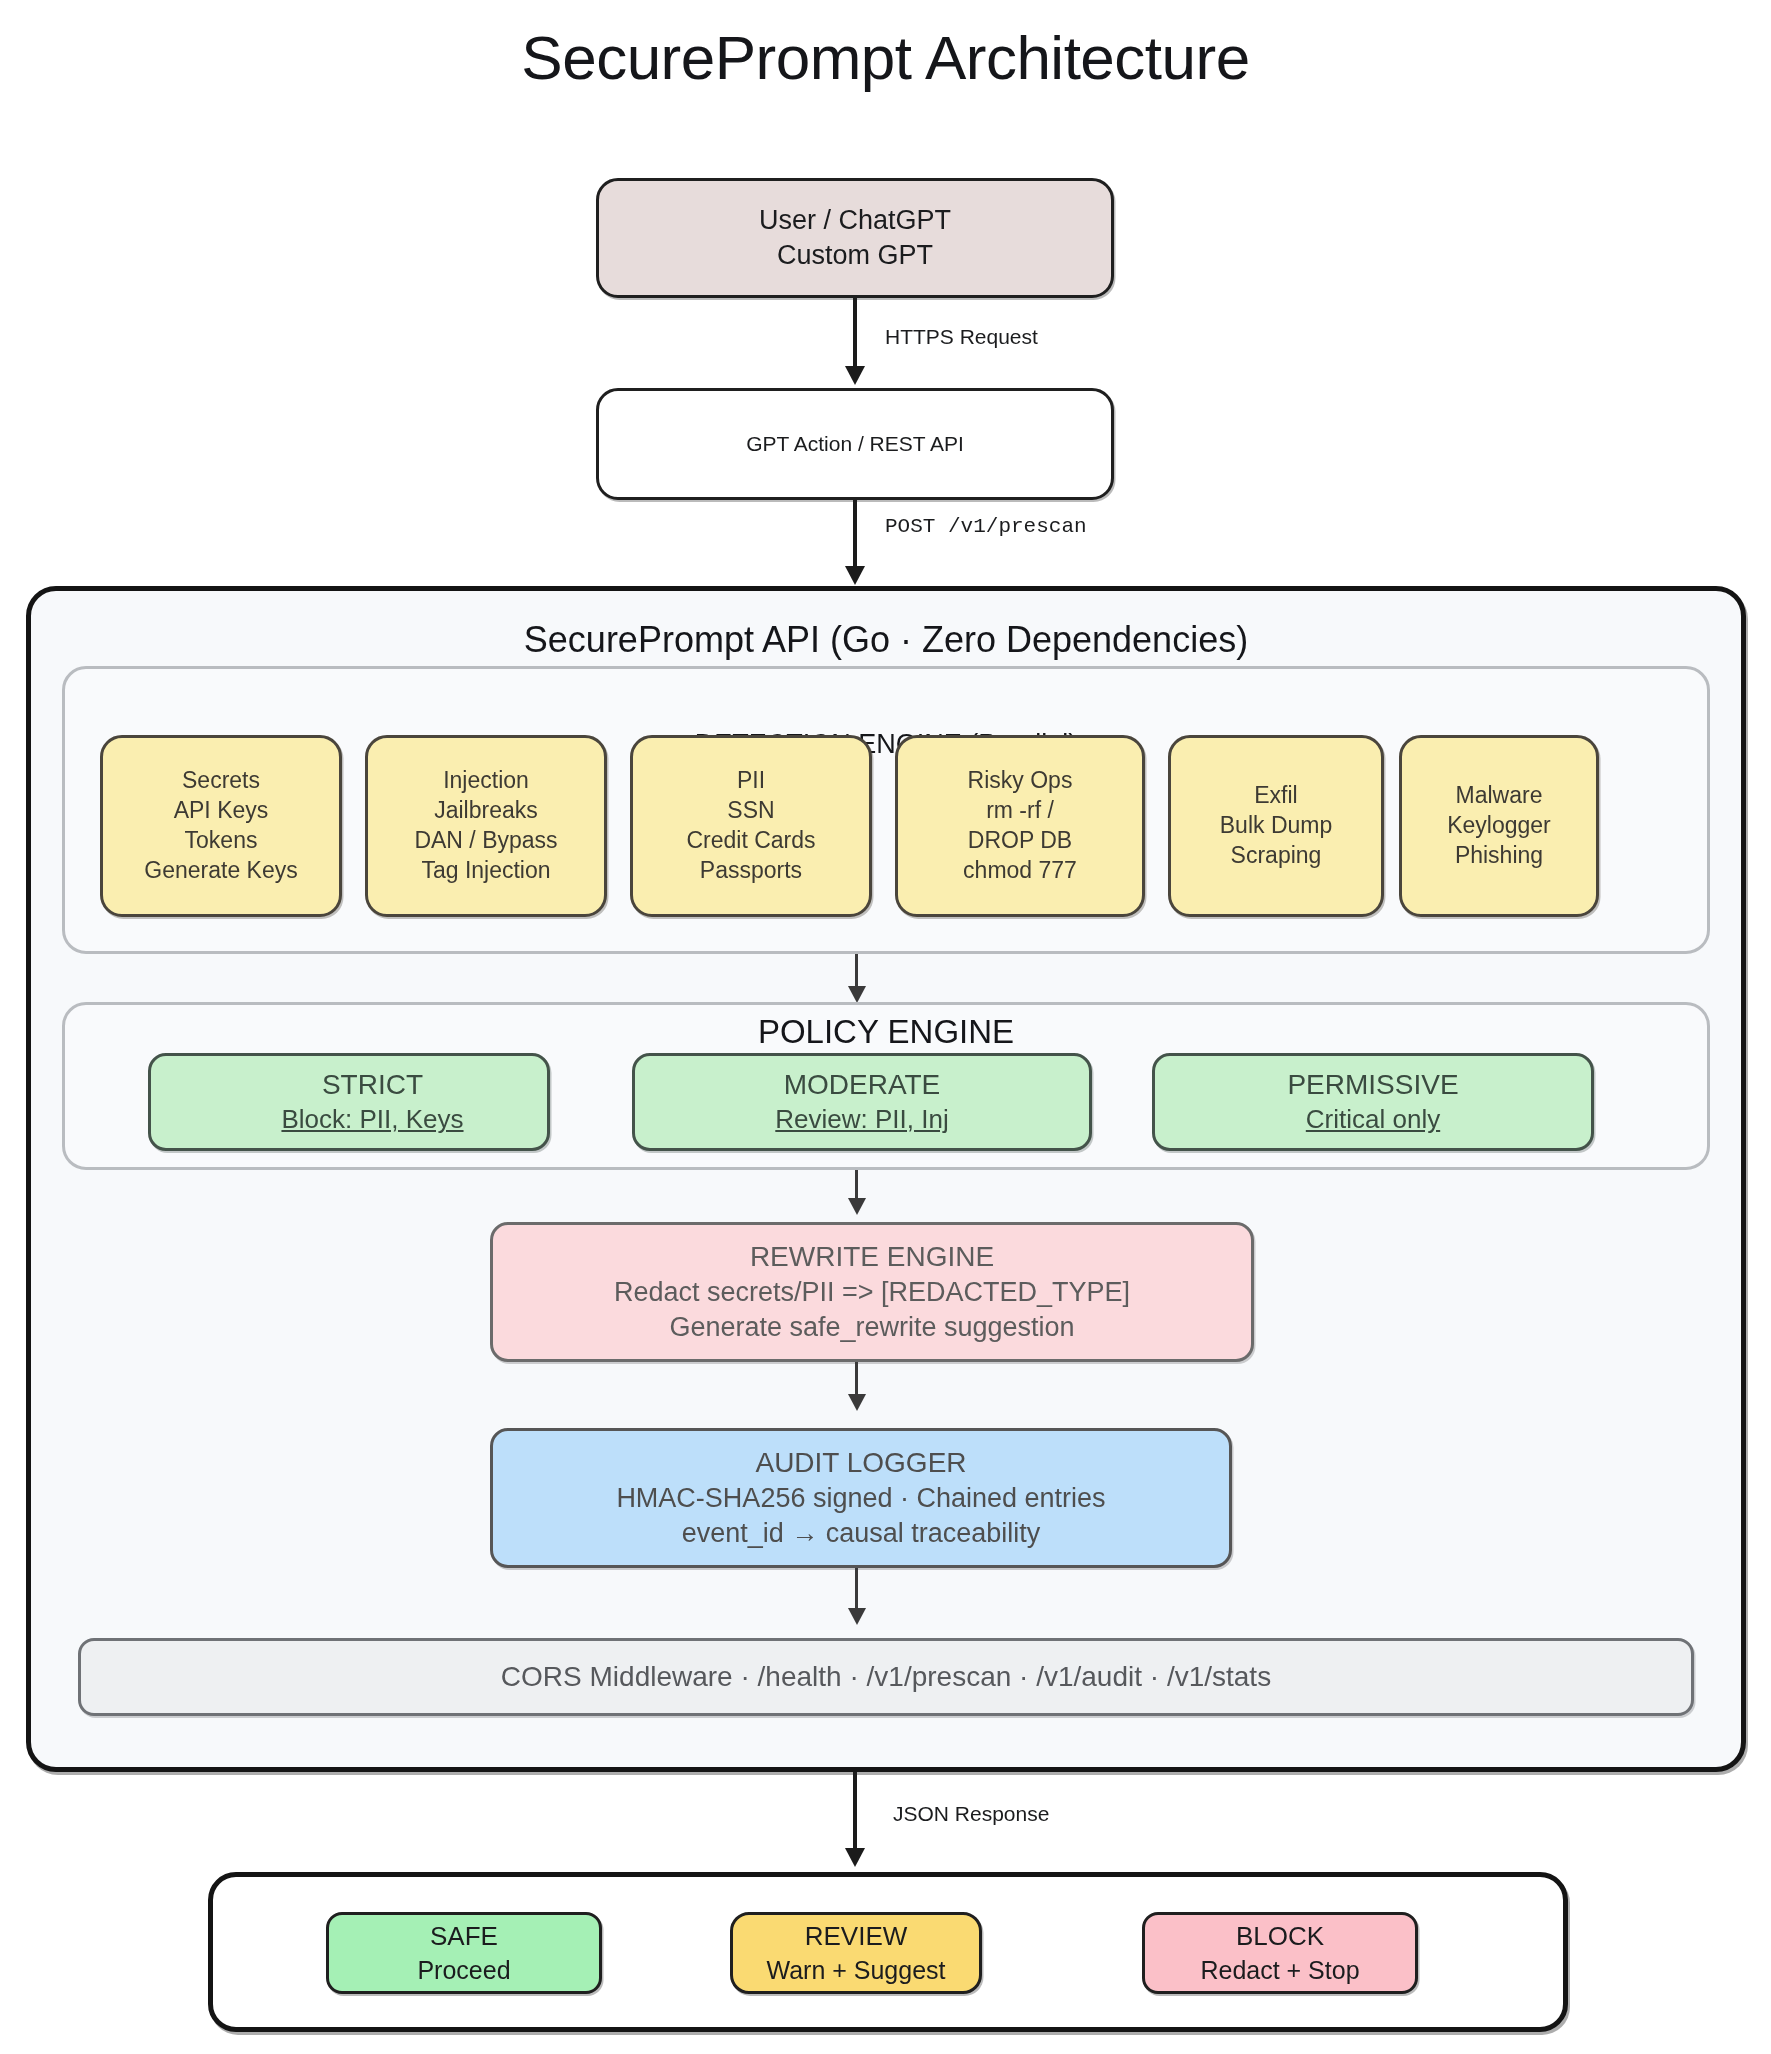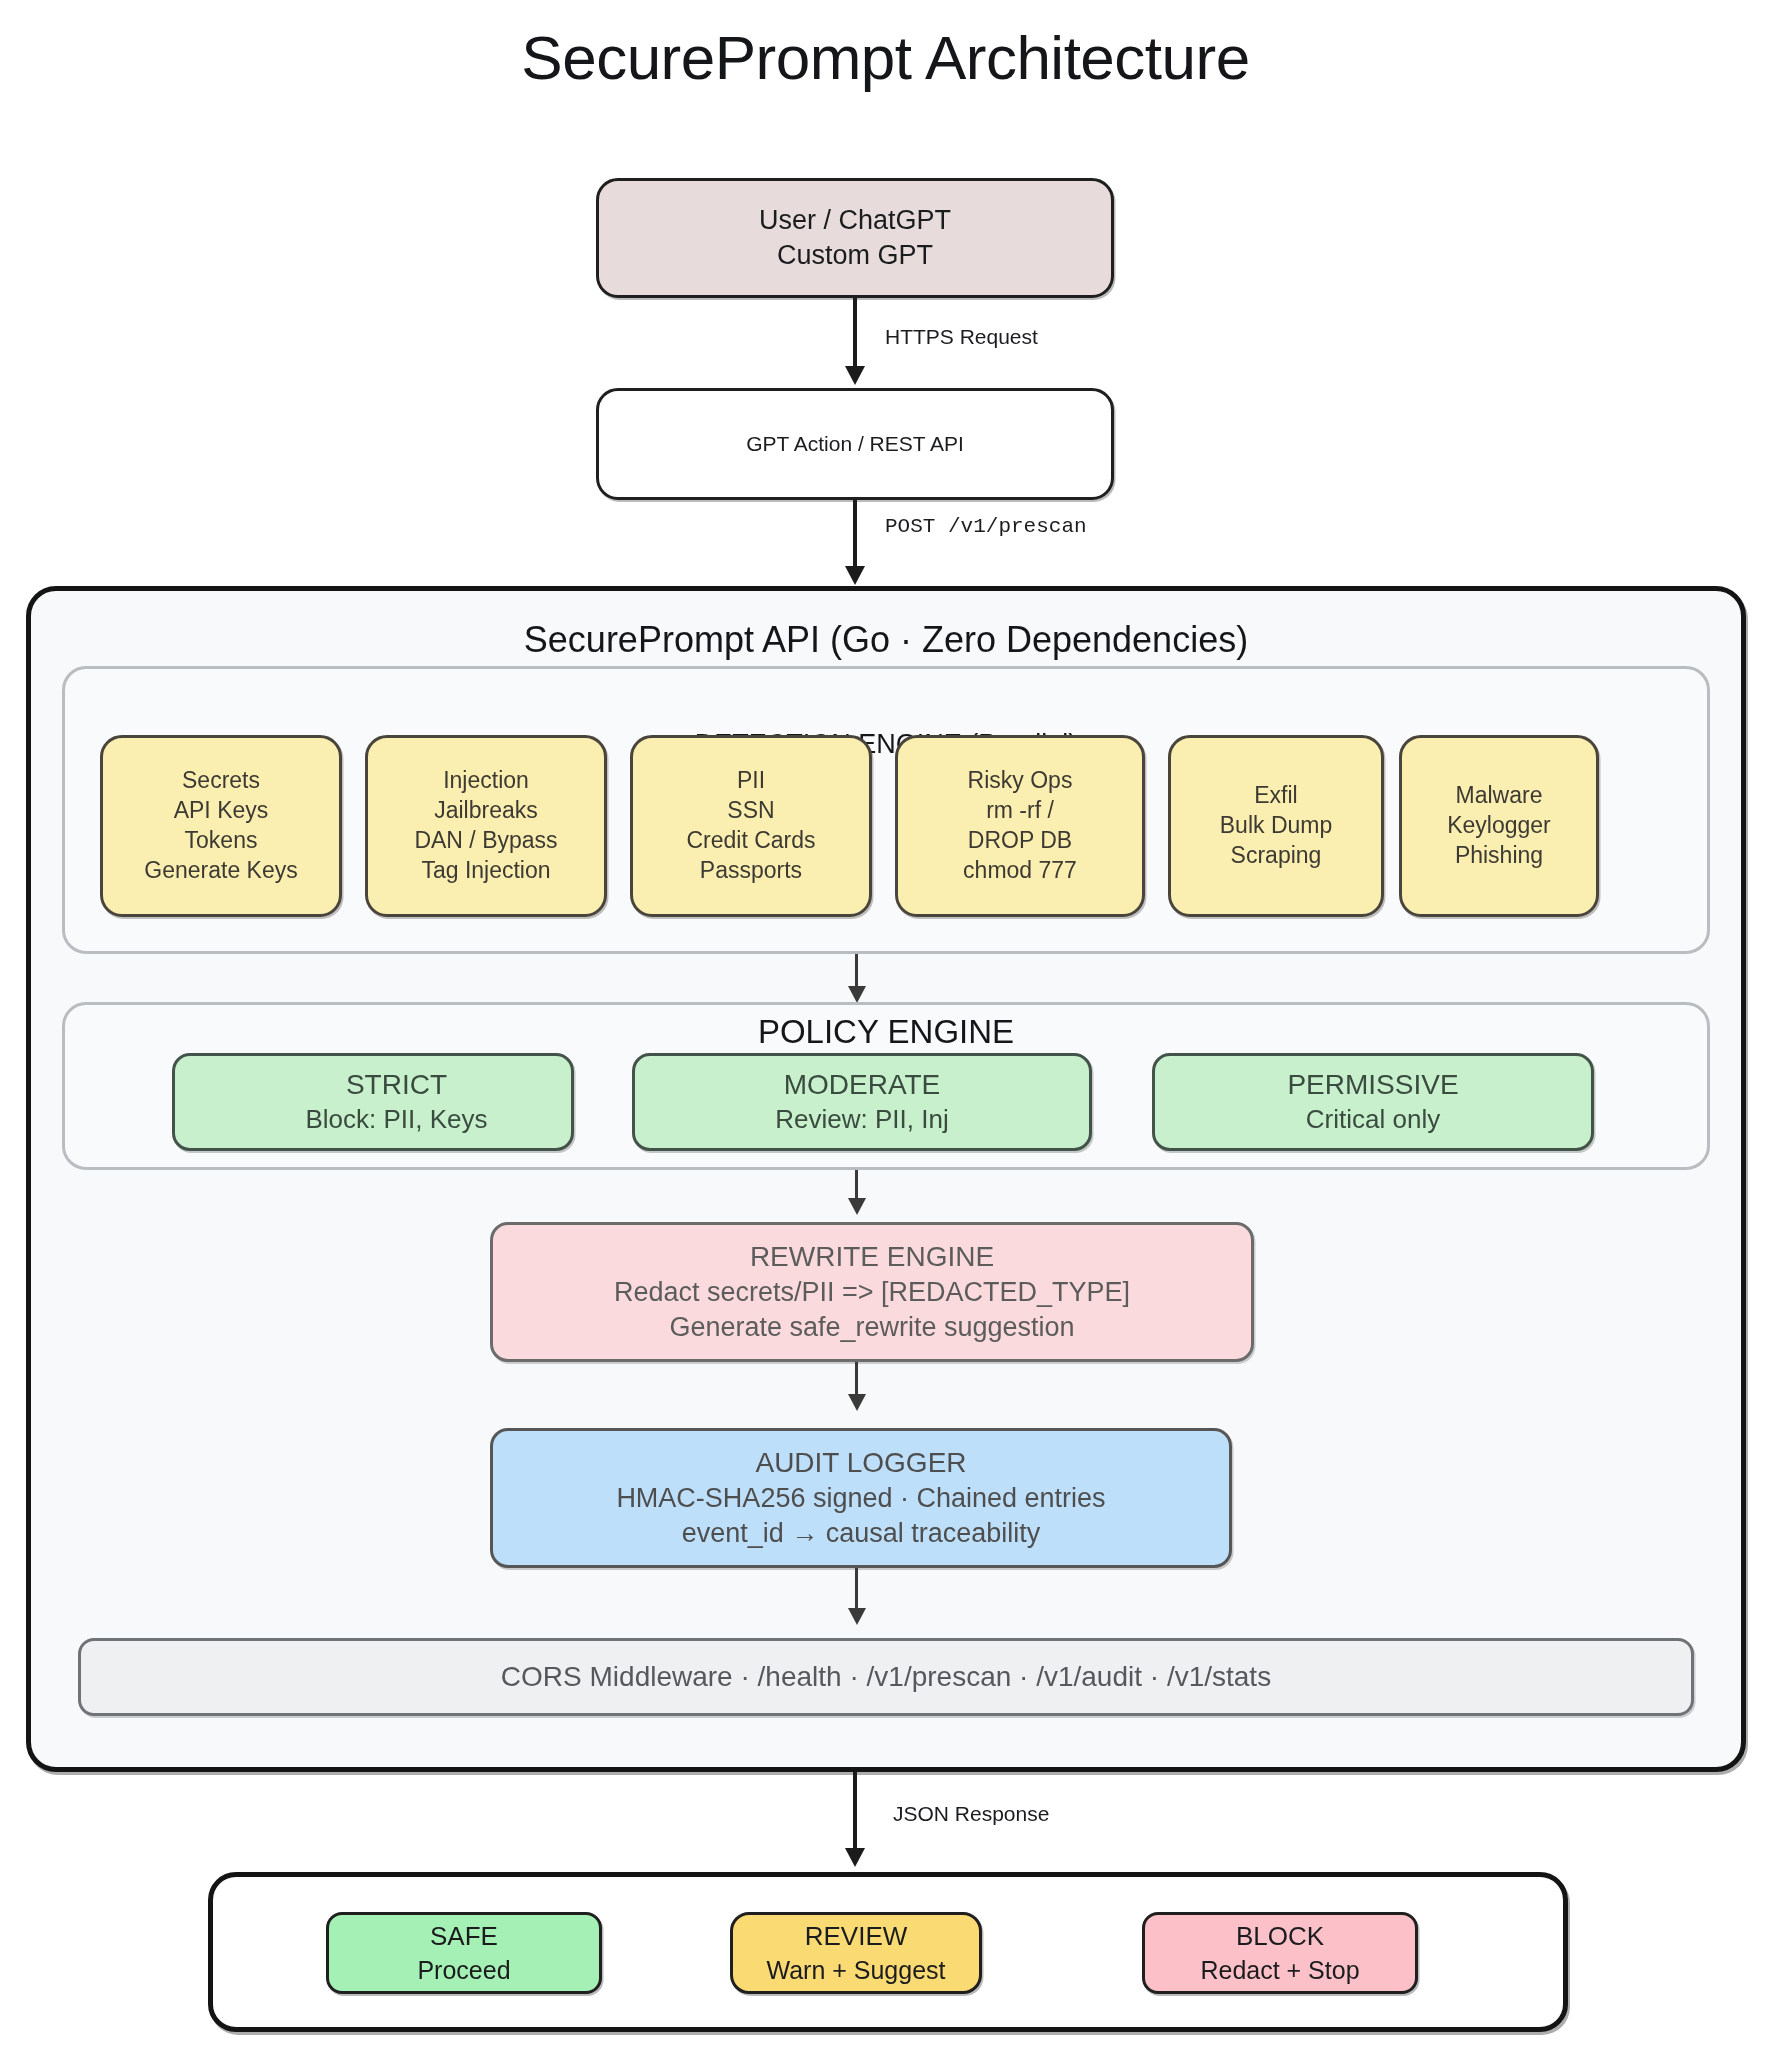--- a/index.html
+++ b/index.html
@@ -159,22 +159,22 @@
   .policy-node {
     top: 1053px;
     height: 98px;
     background: #c8f0cc;
     border: 3.5px solid #44534a;
     border-radius: 18px;
     color: #3a4b40;
     box-shadow: 1.5px 2px 0 rgba(55,70,60,0.28);
   }
   .policy-node .ln.head { font-size: 28px; }
-  .policy-node .ln.sub  { font-size: 26px; }
-  #policy-0 { left: 172px; width: 402px; padding-left: 47px; }
+  .policy-node .ln.sub  { font-size: 26px; text-decoration: underline; }
+  #policy-0 { left: 148px; width: 402px; padding-left: 47px; }
   #policy-1 { left: 632px; width: 460px; }
   #policy-2 { left: 1152px; width: 442px; }
 
   
   #node-rewrite {
     left: 490px; top: 1222px; width: 764px; height: 140px;
     background: #fbdadd;
     border: 3.5px solid #6b6b6b;
     border-radius: 18px;
     color: #5c5c5c;

